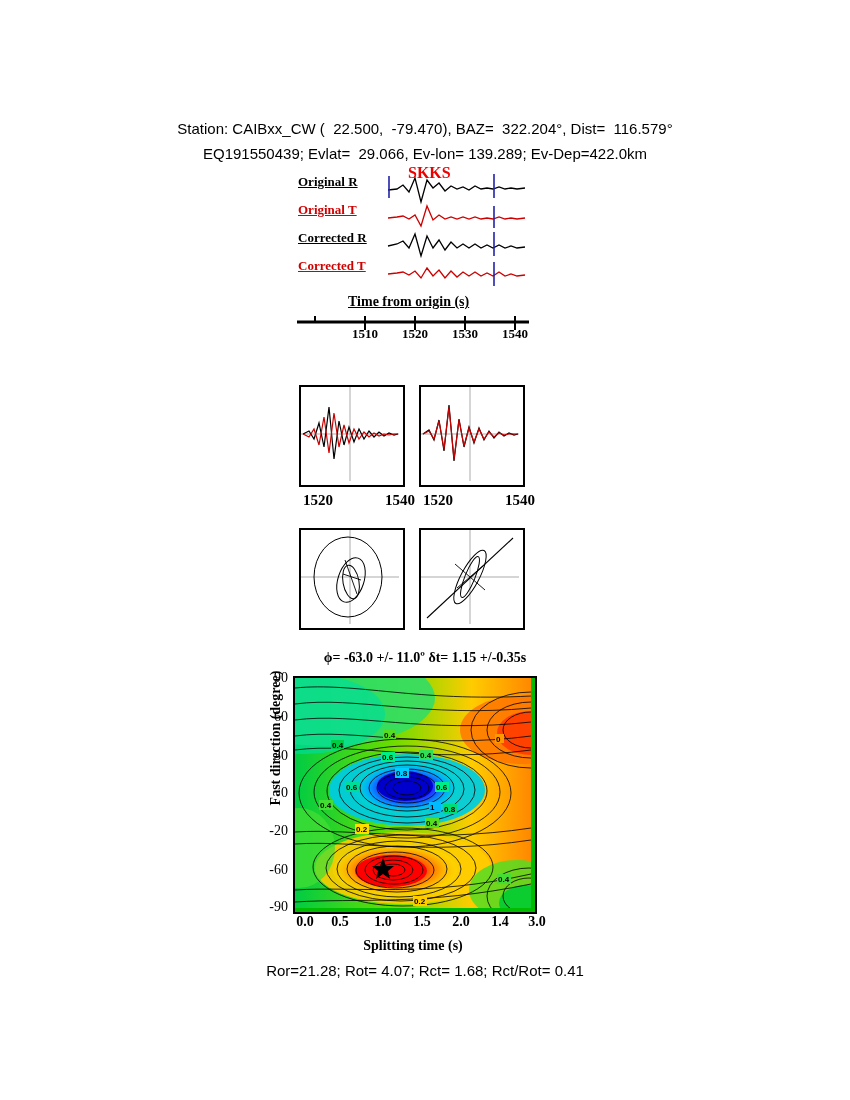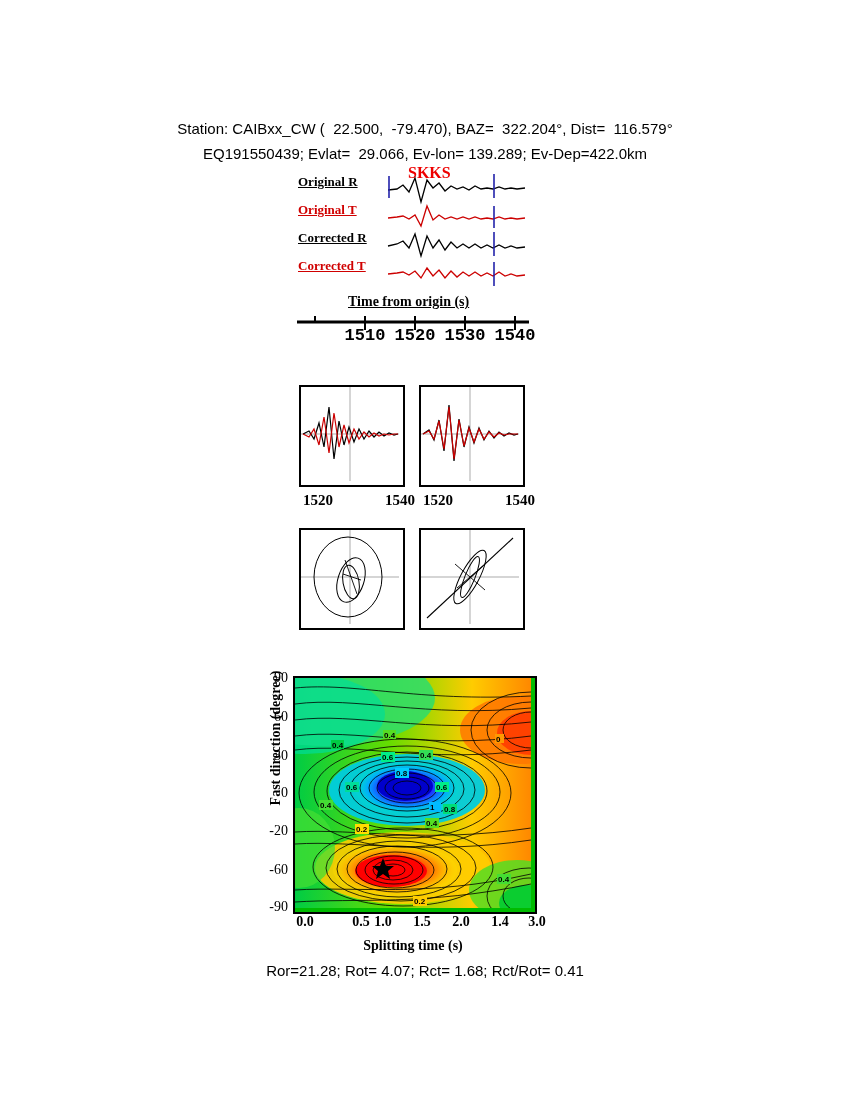--- a/index.html
+++ b/index.html
@@ -73,22 +73,22 @@
     width: 240px; height: 30px;
   }
   .time-ticklabels {
     position: absolute;
     left: -20px; top: 158px;
     width: 280px;
     height: 22px;
   }
   .time-ticklabels span {
     position: absolute;
-    font-size: 17px;
-    font-family: Liberation Mono, monospace;
+    font-size: 13px;
+    font-family: Liberation Serif, serif;
     font-weight: bold;
     transform: translateX(-50%);
   }
 
   
   .box {
     position: absolute;
     border: 2px solid #000;
     background: #fff;
   }
@@ -270,20 +270,21 @@
     <svg width="98" height="94">
       <line x1="0" y1="47" x2="98" y2="47" stroke="#888" stroke-width="0.7"></line>
       <line x1="49" y1="0" x2="49" y2="94" stroke="#888" stroke-width="0.7"></line>
       <line x1="6" y1="88" x2="92" y2="8" stroke="#000" stroke-width="1.1"></line>
       <ellipse cx="49" cy="47" rx="9" ry="30" fill="none" stroke="#000" stroke-width="1" transform="rotate(28 49 47)"></ellipse>
       <ellipse cx="49" cy="47" rx="5" ry="22" fill="none" stroke="#000" stroke-width="1" transform="rotate(22 49 47)"></ellipse>
       <path d="M34,34 L64,60 M36,58 L62,36" stroke="#000" stroke-width="0.9" fill="none"></path>
     </svg>
   </div>
 
+  <div class="result-title">ϕ= -63.0 +/- 11.0º δt= 1.15 +/-0.35s</div>
 
   <div class="contour-wrap">
     <svg class="contour-canvas" width="236" height="230" viewBox="0 0 236 230">
       <defs>
         <linearGradient id="bgGrad" x1="0" y1="0" x2="1" y2="0">
           <stop offset="0%" stop-color="#00cc44"></stop>
           <stop offset="40%" stop-color="#66dd00"></stop>
           <stop offset="75%" stop-color="#ffcc00"></stop>
           <stop offset="100%" stop-color="#ff8800"></stop>
         </linearGradient>
@@ -410,21 +411,21 @@
     <div class="ytick" style="top:41px">60</div>
     <div class="ytick" style="top:80px">30</div>
     <div class="ytick" style="top:117px">0</div>
     <div class="ytick" style="top:155px">-20</div>
     <div class="ytick" style="top:194px">-60</div>
     <div class="ytick" style="top:231px">-90</div>
   </div>
 
   <div class="xticks">
     <div class="xtick" style="left:4px">0.0</div>
-    <div class="xtick" style="left:60px">0.5</div>
+    <div class="xtick" style="left:39px">0.5</div>
     <div class="xtick" style="left:82px">1.0</div>
     <div class="xtick" style="left:121px">1.5</div>
     <div class="xtick" style="left:160px">2.0</div>
     <div class="xtick" style="left:199px">1.4</div>
     <div class="xtick" style="left:236px">3.0</div>
   </div>
 
   <div class="xlabel">Splitting time (s)</div>
 
   <div class="footer">Ror=21.28; Rot= 4.07; Rct= 1.68; Rct/Rot= 0.41</div>

